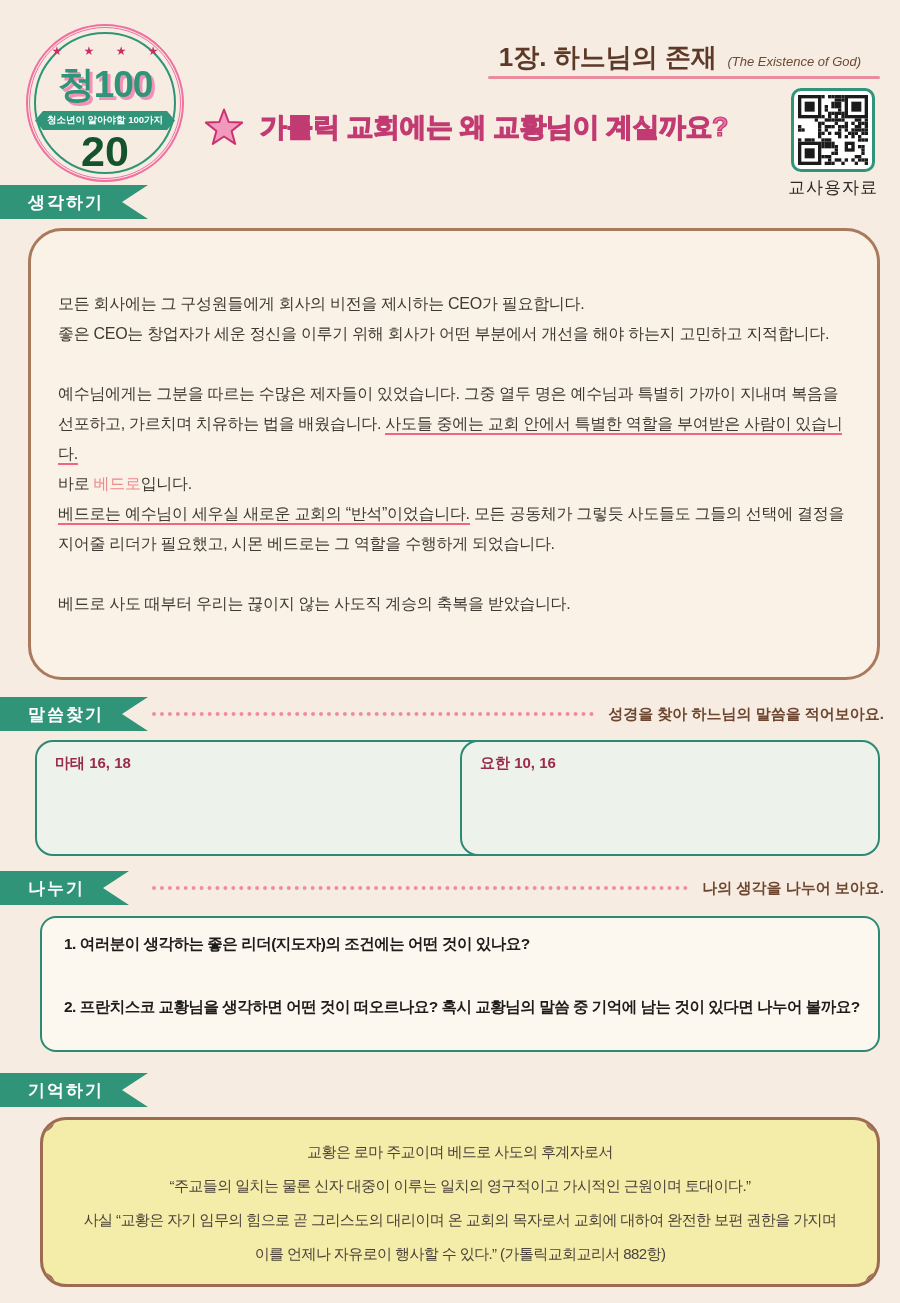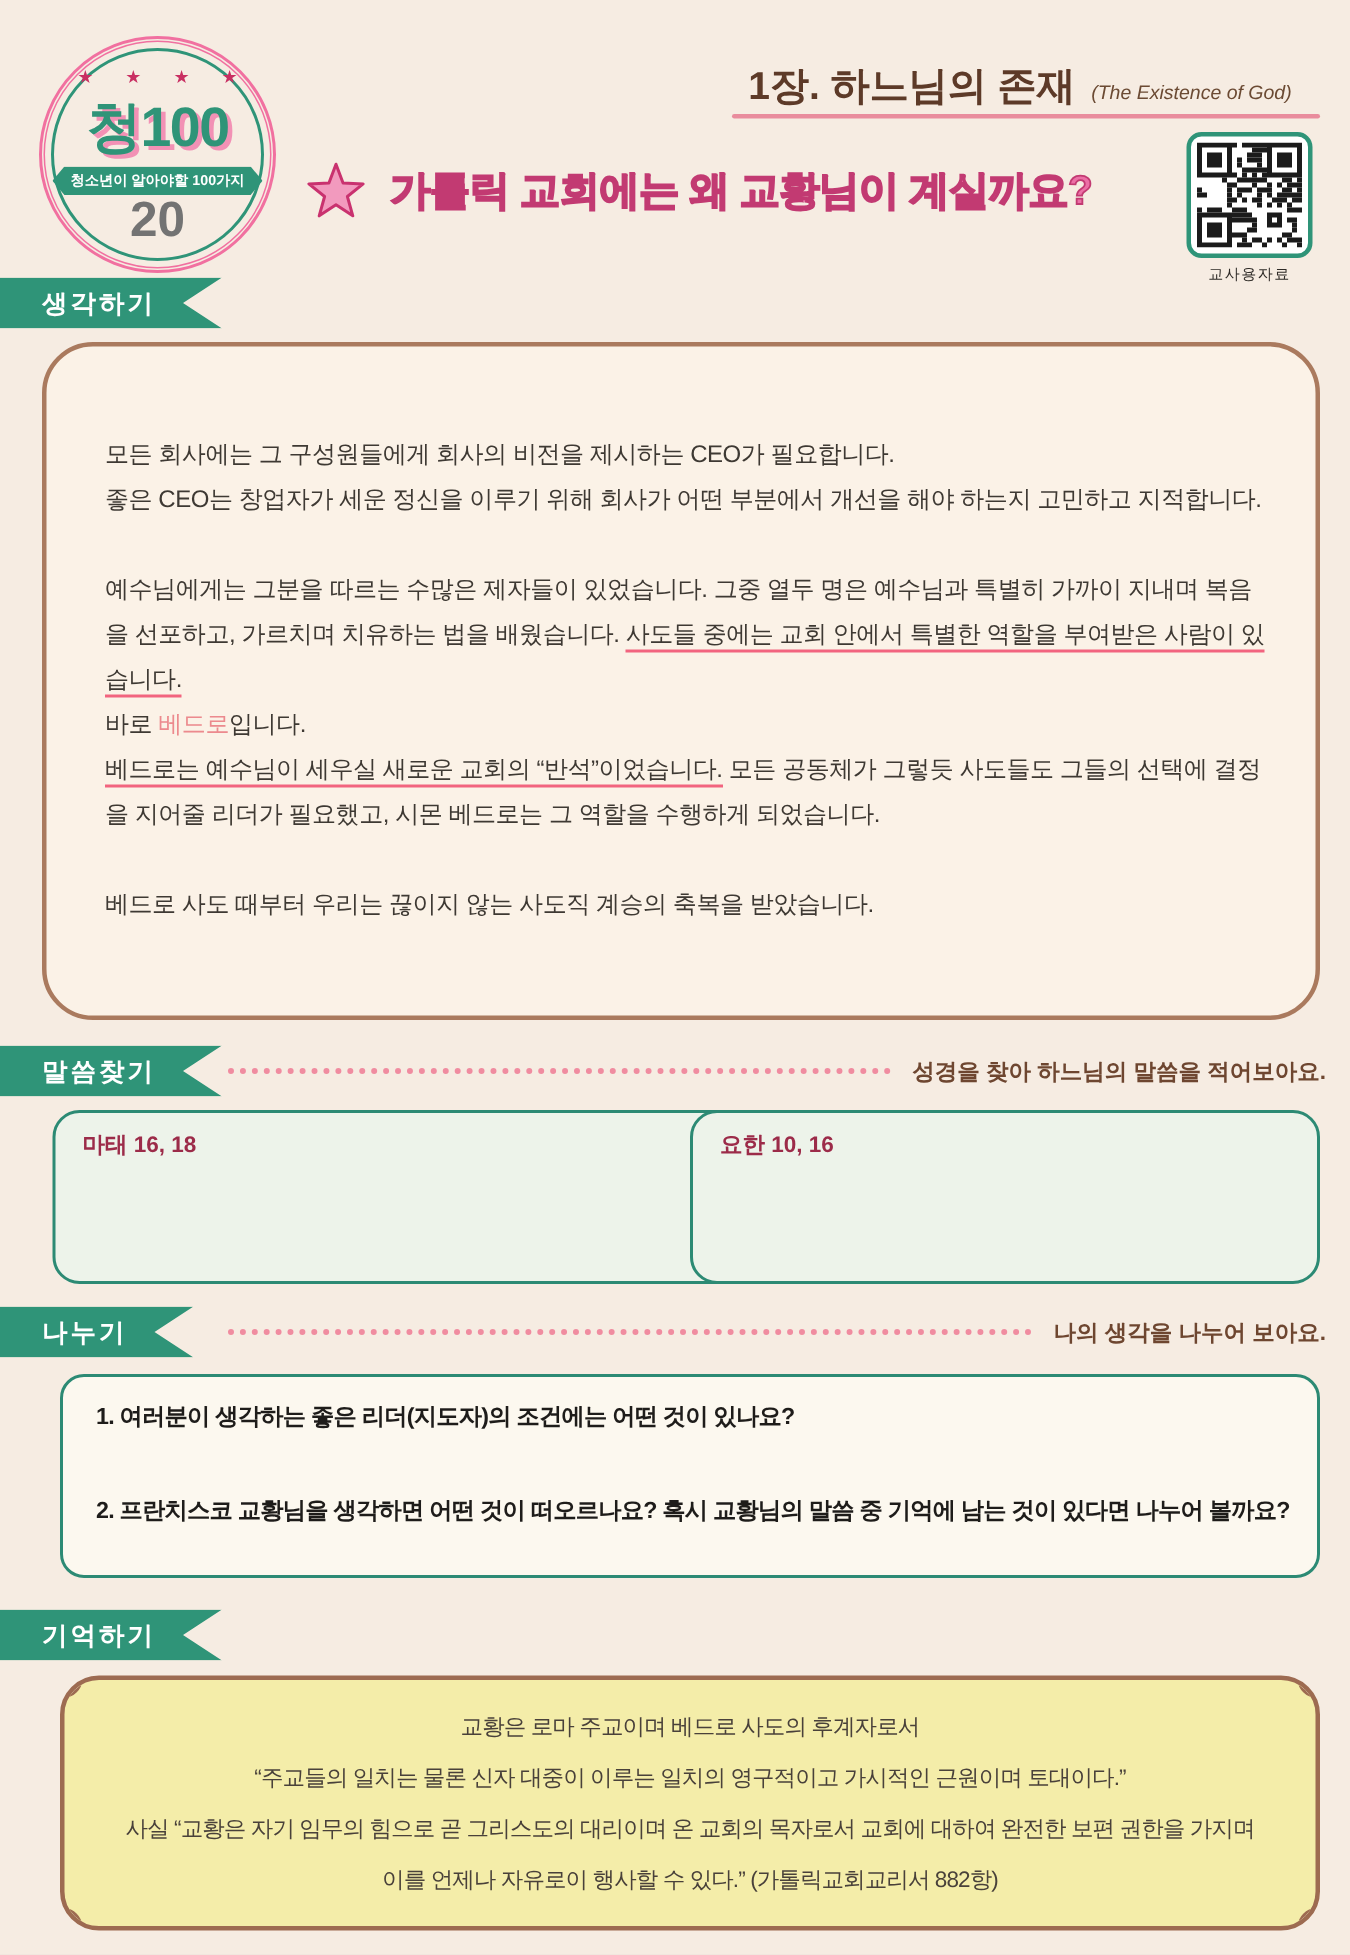--- a/index.html
+++ b/index.html
@@ -7,52 +7,52 @@
   .page { position:relative; width:900px; height:1303px; background:#F6ECE2; overflow:hidden; margin:0 auto; }
 
   
   .logo { position:absolute; left:26px; top:24px; width:158px; height:158px; }
   .ring-pink { position:absolute; inset:0; border:2px solid #F170A0; border-radius:50%; }
   .ring-pink2 { position:absolute; inset:3px; border:1px solid #F170A0; border-radius:50%; }
   .ring-teal { position:absolute; inset:8px; border:2px solid #2F9478; border-radius:50%; }
   .logo-stars { position:absolute; top:20px; width:100%; text-align:center; color:#C92F62; font-size:12px; letter-spacing:9px; text-indent:9px; }
   .logo-main { position:absolute; top:36px; width:100%; text-align:center; font-size:37px; font-weight:800; color:#2F9478; text-shadow:3px 3px 0 #F291B5; letter-spacing:-1px; }
   .logo-ribbon { position:absolute; top:87px; left:50%; transform:translateX(-50%); background:#2F9478; color:#fff; font-size:9.5px; font-weight:700; padding:3px 12px; white-space:nowrap; clip-path:polygon(8px 0,calc(100% - 8px) 0,100% 50%,calc(100% - 8px) 100%,8px 100%,0 50%); }
-  .logo-number { position:absolute; top:103px; width:100%; text-align:center; font-size:33px; font-weight:800; color:#737373; }
+  .logo-number { position:absolute; top:103px; width:100%; text-align:center; font-size:43px; font-weight:800; color:#14532d; }
 
   
   .chapter { position:absolute; top:40px; right:20px; width:400px; text-align:center; white-space:nowrap; }
   .chapter-ko { font-size:26px; font-weight:700; color:#5D3A28; }
   .chapter-en { font-size:13px; font-style:italic; color:#6B4A33; margin-left:6px; }
   .chapter-rule { position:absolute; top:76px; right:20px; width:392px; height:3px; background:#E98C9D; border-radius:2px; }
 
   
   .title-row { position:absolute; left:204px; top:108px; display:flex; align-items:center; gap:16px; }
   .page-title { font-size:27px; font-weight:800; letter-spacing:-0.5px; color:#EC6FA6; -webkit-text-stroke:1.2px #C23A72; white-space:nowrap; }
 
   
   .qr { position:absolute; right:22px; top:88px; width:90px; text-align:center; }
   .qr-frame { width:84px; height:84px; margin:0 auto; background:#fff; border:3px solid #2F9478; border-radius:10px; display:flex; align-items:center; justify-content:center; }
-  .qr-label { margin-top:4px; font-size:10px; color:#2E2A26; letter-spacing:1px;font-family:Liberation Serif, serif; }
+  .qr-label { margin-top:4px; font-size:17px; color:#2E2A26; letter-spacing:1px;font-family:Liberation Serif, serif; }
 
   
   .banner { position:absolute; left:0; height:34px; background:#2F9478; color:#fff; font-weight:700; font-size:17px; letter-spacing:2px; display:flex; align-items:center; padding:0 44px 0 28px; clip-path:polygon(0 0,100% 0,calc(100% - 26px) 50%,100% 100%,0 100%); }
   .banner.b-think   { top:185px;padding-left:28px; }
   .banner.b-script  { top:697px; }
   .banner.b-share   { top:871px; }
   .banner.b-remember{ top:1073px; }
 
   .section-row { position:absolute; left:152px; right:16px; height:34px; display:flex; align-items:center; }
   .row-script { top:697px; }
   .row-share  { top:871px; }
   .dots { flex:1; height:0; border-top:4px dotted #F08CA0; margin-right:14px; }
   .hint { font-size:15px; font-weight:700; color:#6E4630; white-space:nowrap; }
 
   
-  .think-box { position:absolute; top:228px; left:28px; width:852px; height:452px; background:#FBF2E7; border:3px solid #AA7A5E; border-radius:34px; padding:58px 30px 0 39px; }
+  .think-box { position:absolute; top:228px; left:28px; width:852px; height:452px; background:#FBF2E7; border:3px solid #AA7A5E; border-radius:34px; padding:58px 30px 0 27px; }
   .tp { font-size:16px; line-height:30px; letter-spacing:-0.3px; color:#3E3933; text-align:left; }
   .gap { height:30px; }
   .pink { color:#EC8A8E; }
   .uline { border-bottom:2px solid #F2647F; padding-bottom:1px; }
 
   
   .sbox { position:absolute; top:740px; height:116px; background:#EDF3EA; border:2px solid #2C8A74; border-radius:18px; padding:12px 18px; }
   .sbox.left  { left:35px;  width:484px; }
   .sbox.right { left:460px; width:420px; }
   .sref { color:#9C2B49; font-weight:700; font-size:15px; }

